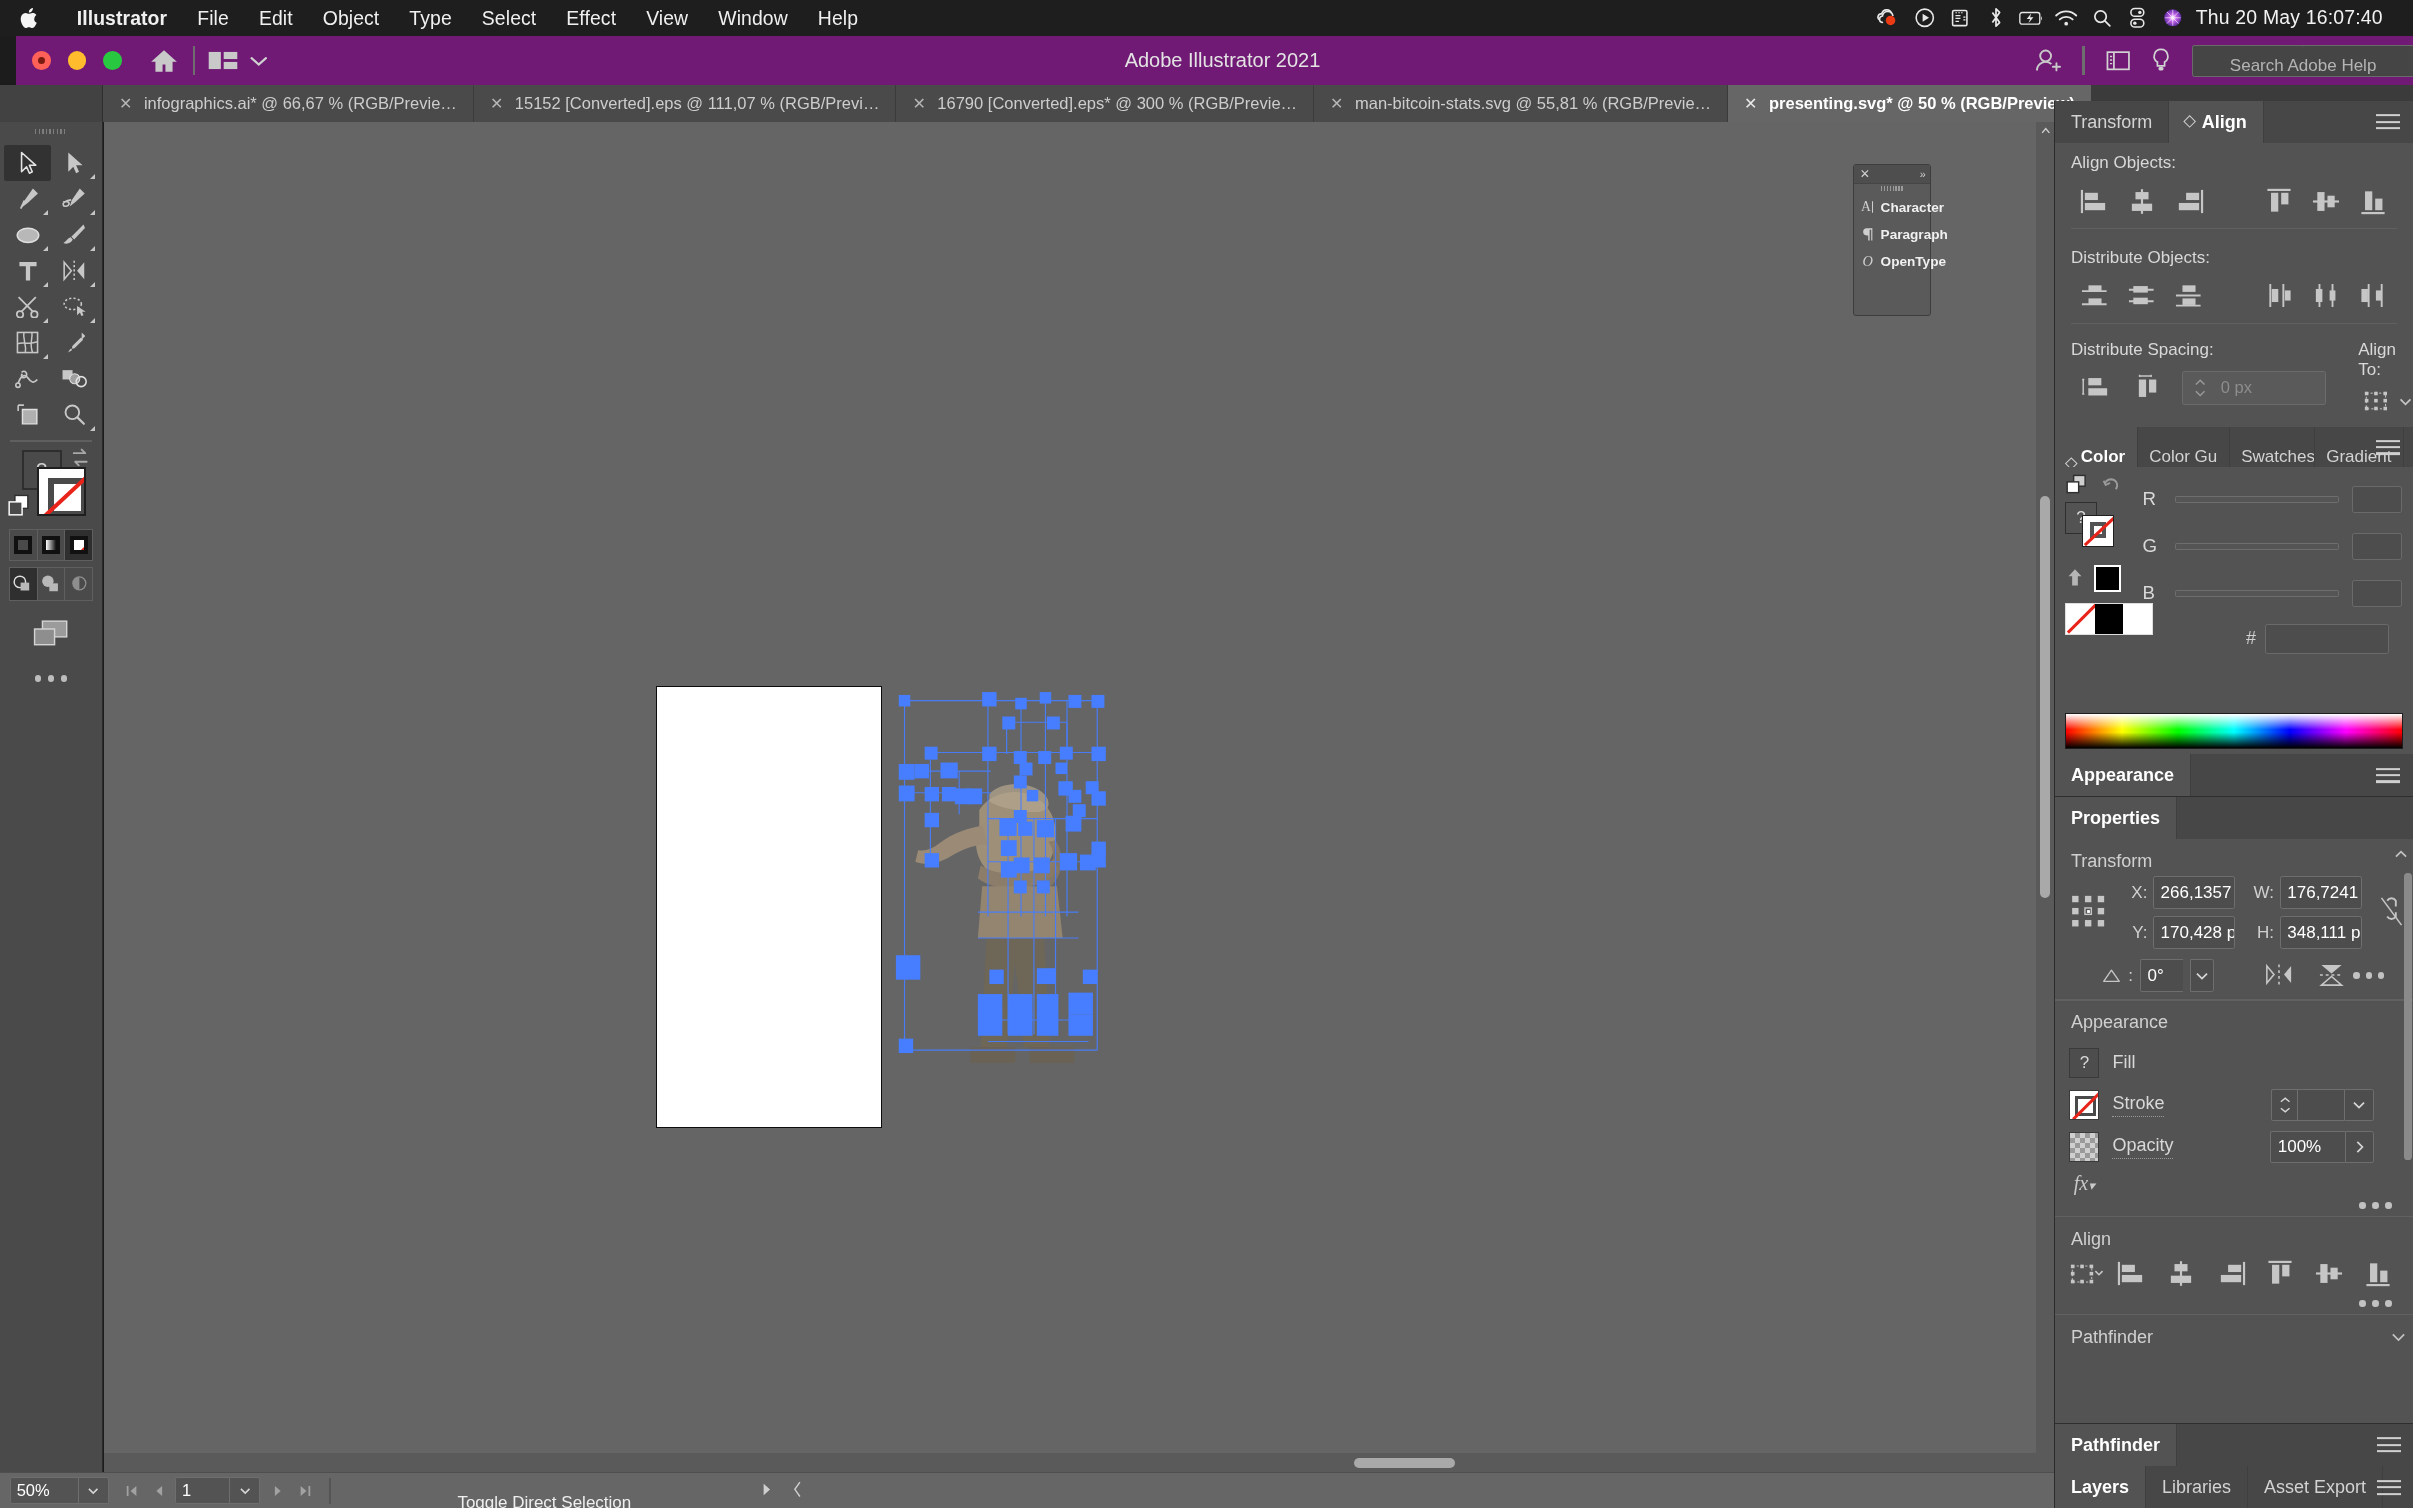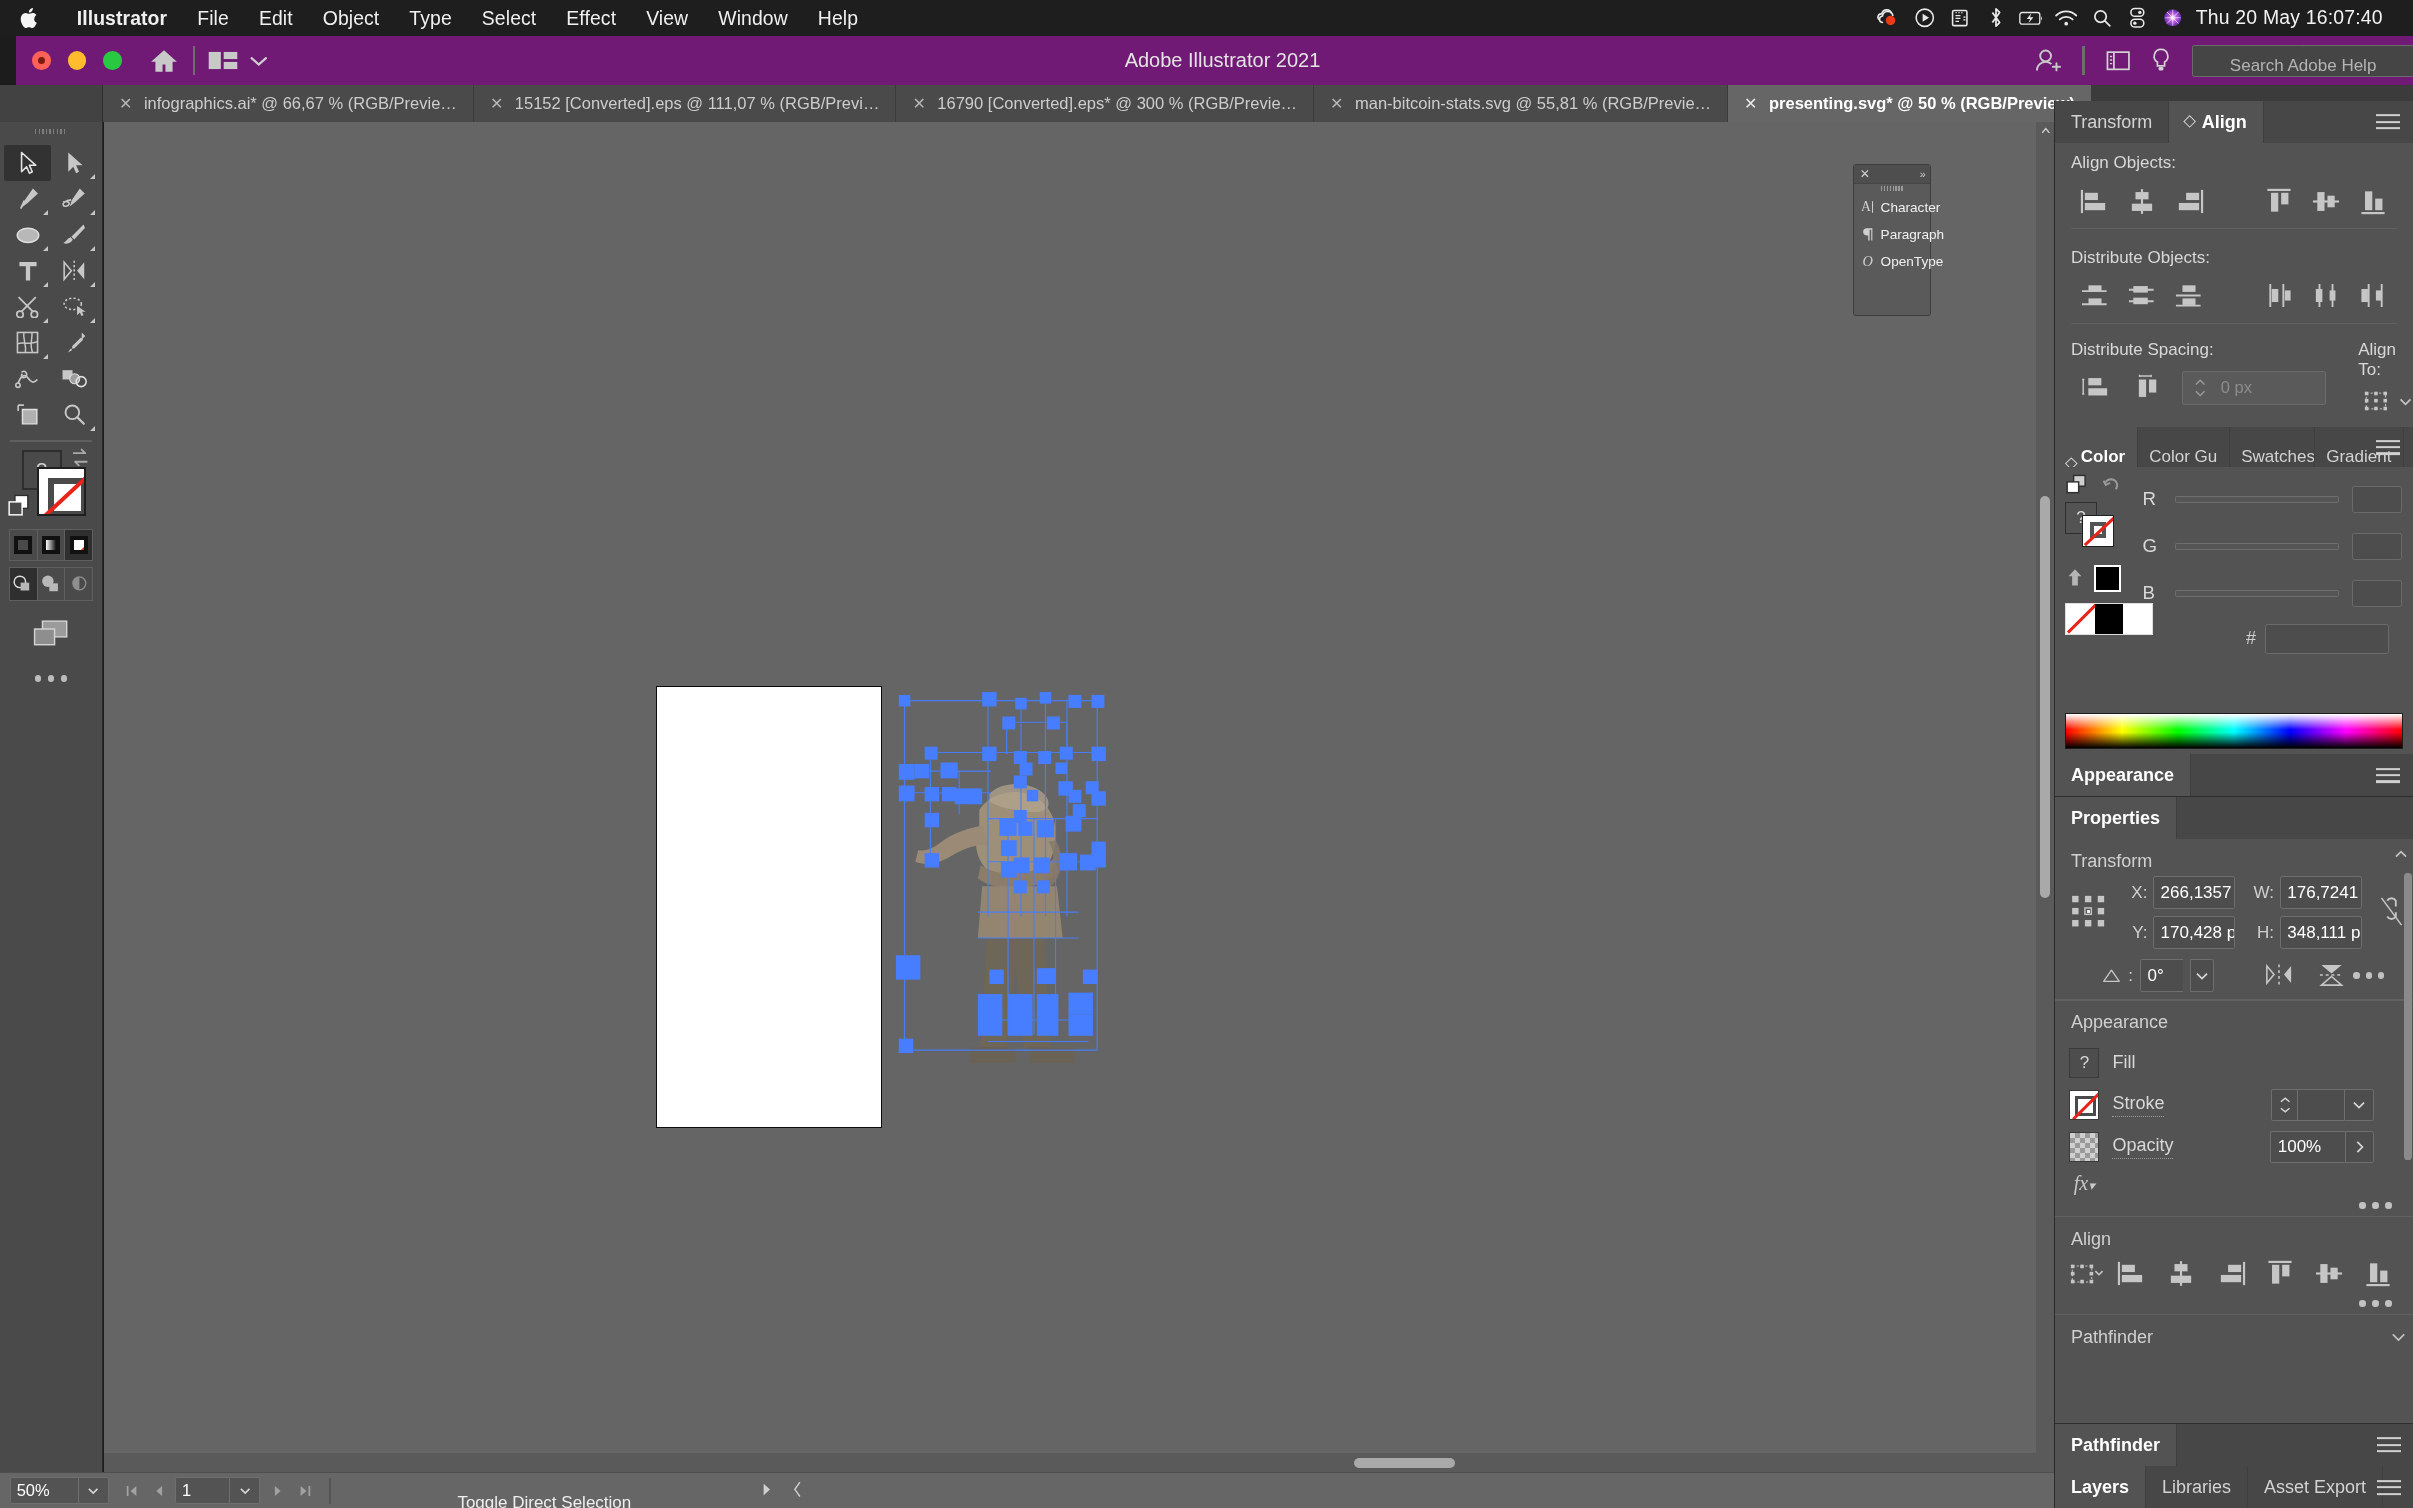--- a/index.html
+++ b/index.html
@@ -292,21 +292,21 @@
   }
   .cp-head { height: 18.7px; display:flex; align-items:center; justify-content:space-between; padding:0 5.7px;
              background:#4e4e4e; border-bottom: 0.7px solid #454545; }
   .cp-x { font-size: 12.2px; color: #cfcfcf; }
   .cp-chev { font-size: 10.8px; color: #cfcfcf; letter-spacing:-1.4px;}
   .cp-grip { height: 10px; display:flex;align-items:center;justify-content:center;}
   .cp-grip::after{content:'';width:21.5px;height:5px;
     background: repeating-linear-gradient(to right,#9a9a9a 0 1.4px,transparent 1.4px 2.9px);}
   .cp-item { display:flex; align-items:center; gap:5.7px; height: 27px; padding-left: 6.5px; }
   .cp-ico { width: 16px; display:flex; align-items:center; justify-content:center; color:#cfcfcf; }
-  .cp-lab { font-size: 13.6px; color: #f0f0f0; font-weight: normal; }
+  .cp-lab { font-size: 13.6px; color: #f0f0f0; font-weight: bold; }
 </style>
 </head>
 <body>
 
 <div class="app">
 
   <div class="macbar">
     <div class="apple-logo">
       <svg viewBox="0 0 24 28">
           <path fill="#f5f5f5" d="M17.2 14.8c0-3 2.4-4.4 2.5-4.5-1.4-2-3.5-2.3-4.2-2.3-1.8-.2-3.5 1-4.4 1-.9 0-2.3-1-3.8-1-1.9 0-3.7 1.1-4.7 2.9-2 3.5-.5 8.6 1.4 11.4 1 1.4 2.1 2.9 3.6 2.9 1.4-.1 2-.9 3.7-.9s2.2.9 3.7.9c1.5 0 2.5-1.4 3.4-2.8 1.1-1.6 1.5-3.1 1.6-3.2-.1 0-3-1.2-3-4.4zM14.4 5.9c.8-1 1.3-2.3 1.2-3.7-1.2 0-2.6.8-3.4 1.8-.7.8-1.4 2.2-1.2 3.5 1.3.1 2.6-.7 3.4-1.6z"></path>

